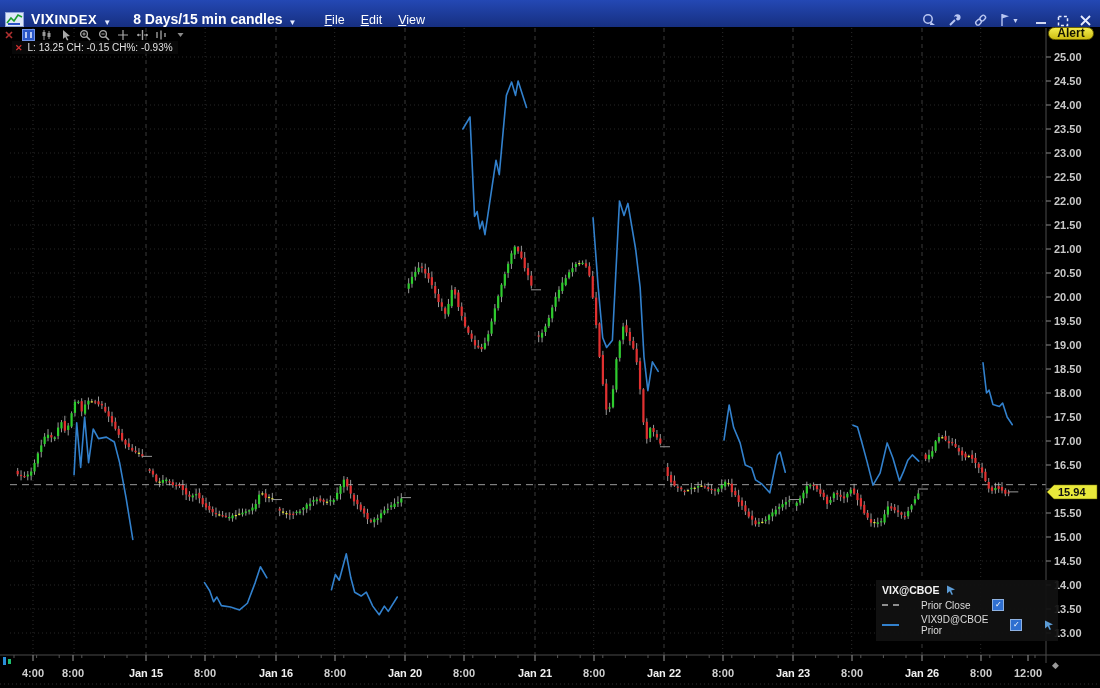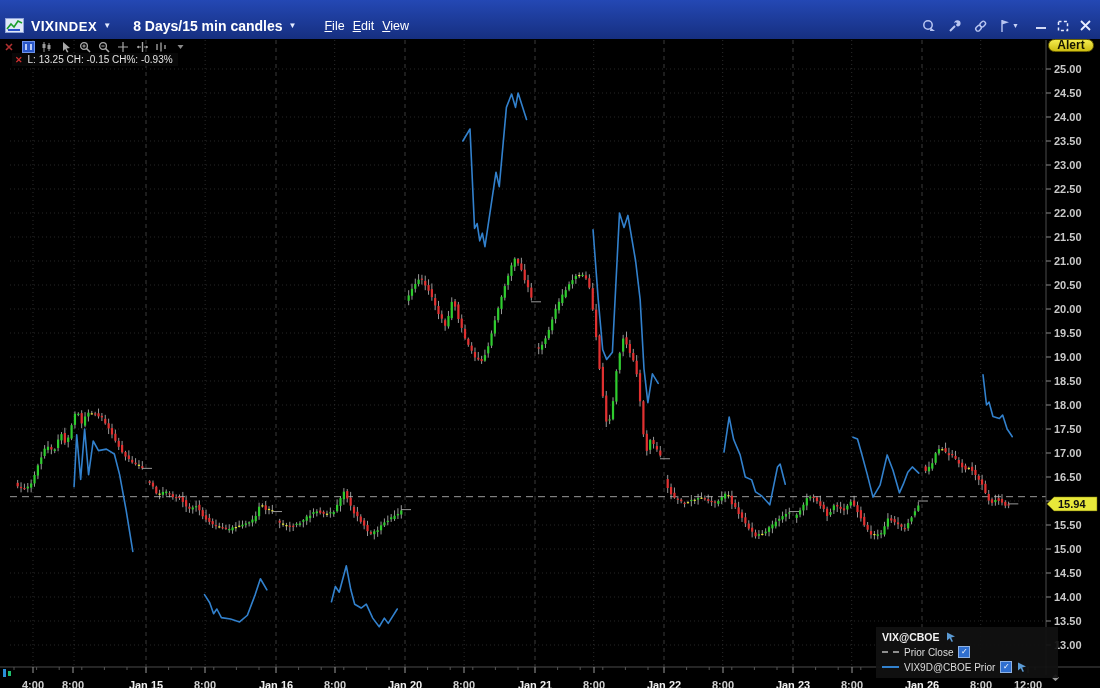--- a/index.html
+++ b/index.html
@@ -1,26 +1,26 @@
 <!DOCTYPE html>
 <html><head>
 <meta charset="utf-8">
 <style>
   html,body{margin:0;padding:0;background:#000;}
   .window{width:1100px;height:688px;position:relative;overflow:hidden;background:#000;
           font-family:"Liberation Sans",sans-serif;}
   
   .titlebar{height:27px;background:linear-gradient(#2448b4,#162f80);display:flex;
-            align-items:center;padding:12px 8px 0 5px;color:#fff;}
+            align-items:flex-end;padding:0 8px 0 5px;color:#fff;}
   .app-icon{width:19px;height:15px;margin-right:7px;display:flex;}
   .sym{font-weight:bold;font-size:14px;letter-spacing:.3px;}
   .sym-suffix{font-weight:bold;font-size:13px;letter-spacing:.6px;padding-top:2px;}
   .caret{font-size:8px;margin:0 6px;color:#e6ecff;}
   .tf{font-weight:bold;font-size:14px;margin-left:16px;}
-  .menu{display:flex;gap:8px;margin-left:22px;font-size:12.5px;}
+  .menu{display:flex;gap:16px;margin-left:22px;font-size:12.5px;}
   .menu-item{cursor:default;}
   .menu-item u{text-decoration:underline;}
   .tb-spacer{flex:1;}
   .tbi{display:flex;align-items:center;margin-left:11px;}
   .tbi svg{display:block;}
   .win-controls{display:flex;align-items:center;gap:10px;margin-left:16px;}
   .pin-caret{font-size:7px;color:#c7d2f5;margin-left:2px;}
   
   .chart-wrap{position:relative;width:1100px;height:661px;background:#000;}
   #chart-svg{position:absolute;left:0;top:0;}
@@ -32,24 +32,24 @@
   .quote{position:absolute;top:14px;left:12px;font-size:10px;color:#e2e2e2;
          background:rgba(10,10,10,.78);padding:1px 5px 1px 3px;display:flex;gap:5px;align-items:center;
          white-space:nowrap;}
   .quote .qx{color:#d23131;font-size:9px;font-weight:bold;}
   
   .alert-btn{position:absolute;top:0;right:6px;width:46px;height:13px;
              background:linear-gradient(#f4ec4e,#cebe12);border:1px solid #6f6400;border-radius:7px;
              font-size:12px;font-weight:bold;color:#141400;line-height:11px;text-align:center;
              font-family:"Liberation Sans",sans-serif;padding:0;cursor:pointer;}
   
-  .legend{position:absolute;left:876px;top:588px;width:170px;background:rgba(17,17,17,.93);
+  .legend{position:absolute;left:876px;top:553px;width:170px;background:rgba(17,17,17,.93);
           padding:4px 6px 5px 6px;font-size:10px;color:#dcdcdc;}
   .legend-title-row{display:flex;align-items:center;gap:6px;font-weight:bold;color:#f2f2f2;font-size:10.5px;}
-  .legend-row{display:flex;align-items:center;gap:5px;margin-top:3px;}
+  .legend-row{display:flex;align-items:center;gap:22px;margin-top:3px;}
   .sample{width:17px;height:0;flex:0 0 auto;}
   .sample.dashed{border-top:2px dashed #8f8f8f;}
   .sample.solid{border-top:2px solid #3281cd;}
   .checkbox{width:10px;height:10px;background:#2f6fd0;border:1px solid #8fb2e2;color:#fff;
             font-size:8px;line-height:10px;text-align:center;flex:0 0 auto;cursor:pointer;}
   .ptr{display:flex;flex:0 0 auto;}
   
   .corner-glyph{position:absolute;left:2px;top:626px;}
 </style>
 </head>

